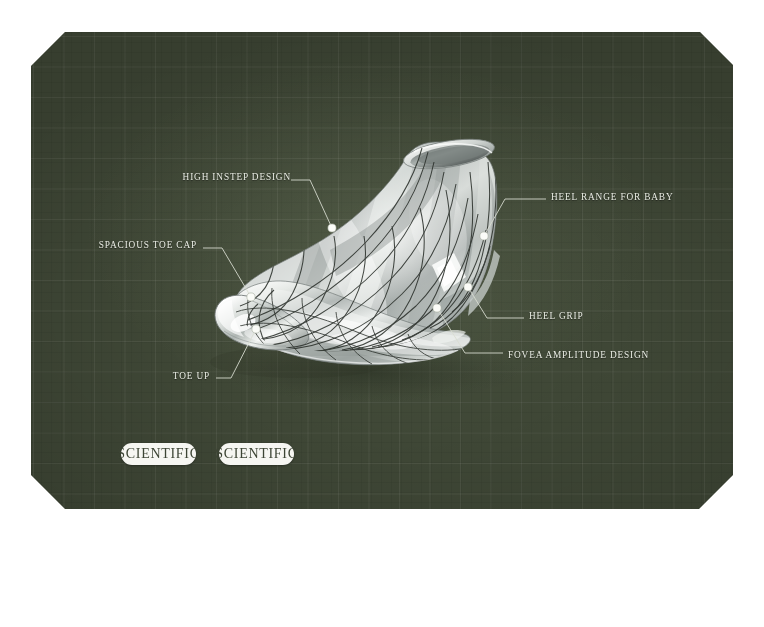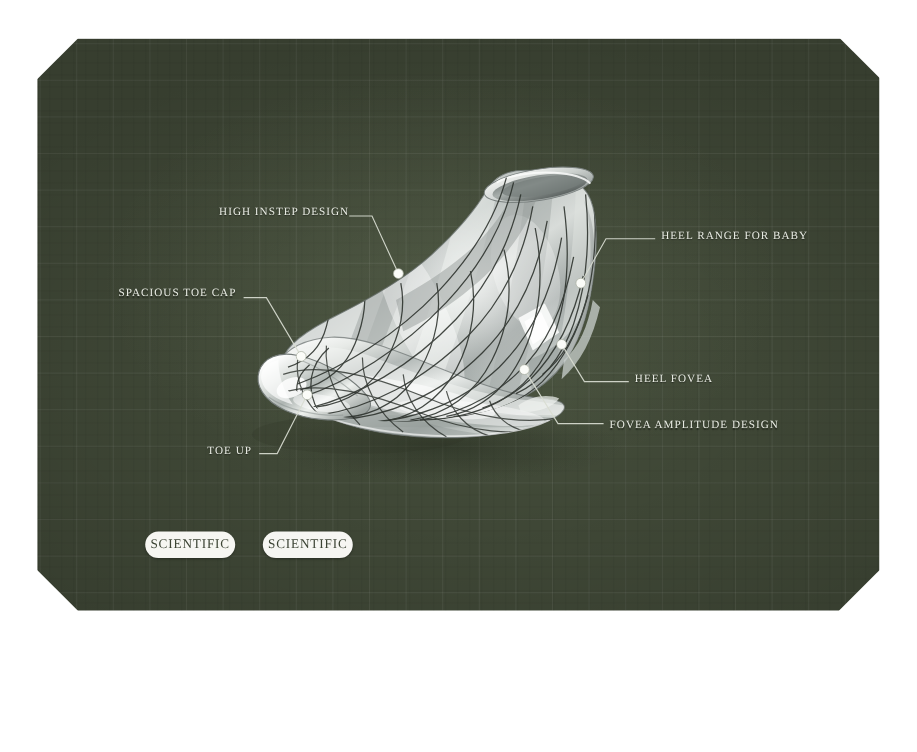--- a/index.html
+++ b/index.html
@@ -73,21 +73,21 @@
 
   
   .pill {
     position: absolute;
     display: flex;
     align-items: center;
     justify-content: center;
     background: #f6f6f2;
     border-radius: 999px;
     color: #3c4434;
-    font-size: 11px;
+    font-size: 14px;
     letter-spacing: 0.7px;
     font-family: "Liberation Serif", "DejaVu Serif", serif;
     box-shadow: 0 1px 2px rgba(0,0,0,0.3);
   }
 </style>
 </head>
 <body>
 
 <div id="stage">
 
@@ -383,21 +383,21 @@
   </svg>
 
   <div class="label right-align" style="left:0; width:291px; top:172px;">HIGH INSTEP DESIGN</div>
 
   <div class="label right-align" style="left:0; width:197px; top:240px;">SPACIOUS TOE CAP</div>
 
   <div class="label right-align" style="left:0; width:210px; top:371px;">TOE UP</div>
 
   <div class="label" style="left:551px; top:192px;font-family:Liberation Serif, serif;">HEEL RANGE FOR BABY</div>
 
-  <div class="label" style="left:529px; top:311px;">HEEL FOVEA</div>
+  <div class="label" style="left:529px; top:311px;">HEEL GRIP</div>
 
   <div class="label" style="left:508px; top:350px;">FOVEA AMPLITUDE DESIGN</div>
 
   <div class="pill" style="left:121px; top:443px; width:75px; height:22px;">
     <span>SCIENTIFIC</span>
   </div>
 
   <div class="pill" style="left:219px; top:443px; width:75px; height:22px;">
     <span>SCIENTIFIC</span>
   </div>

